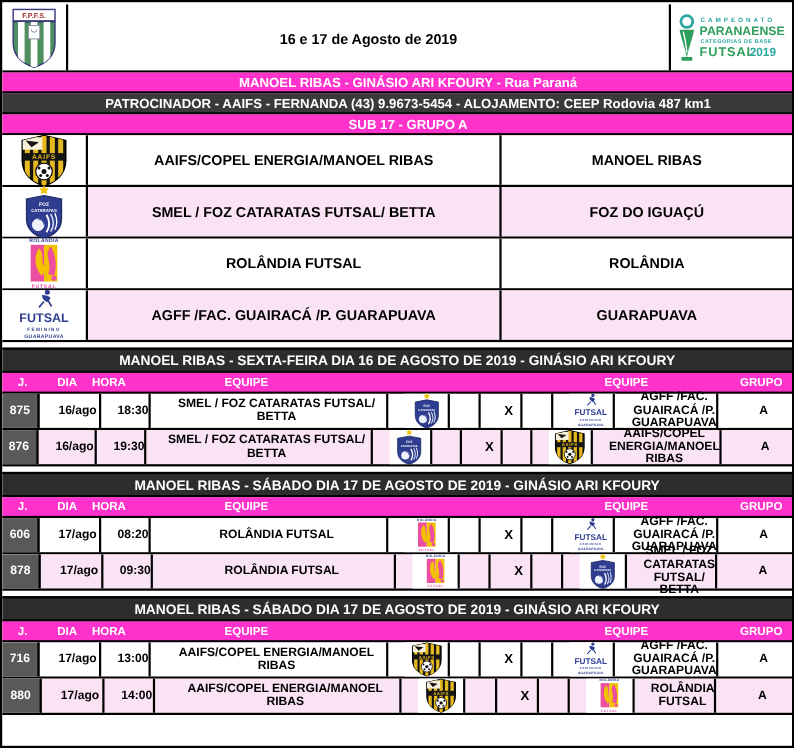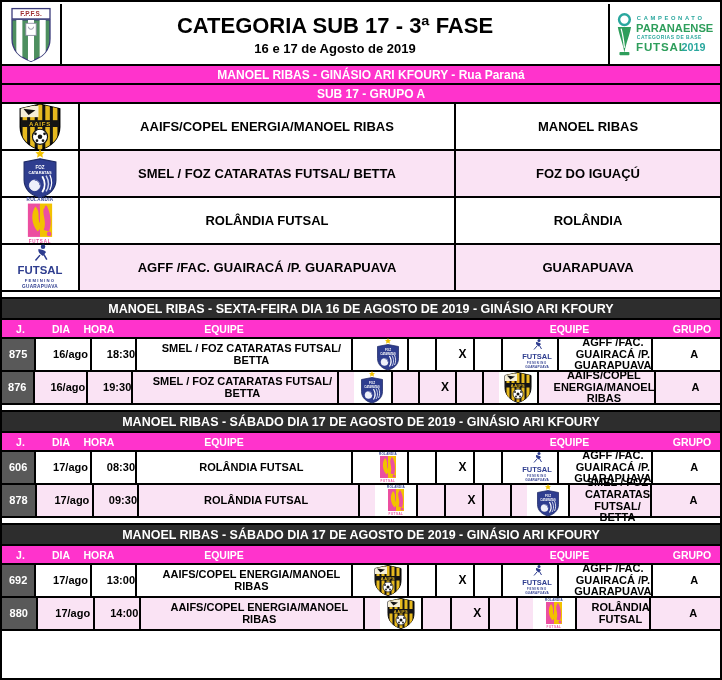--- a/index.html
+++ b/index.html
@@ -150,31 +150,31 @@
 <div class="doc">
 
 
   <div class="header">
     <div class="h-left">
       <svg class="fpfslogo" viewBox="0 0 60 66">
           <use href="#logo-fpfs"></use>
         </svg>
     </div>
     <div class="h-center">
-      <div class="h-title">CATEGORIA SUB 17 - 3ª FASE</div>
       <div class="h-dates">16 e 17 de Agosto de 2019</div>
     </div>
     <div class="h-right">
       <svg class="camplogo" viewBox="0 0 128 56">
           <use href="#logo-camp"></use>
         </svg>
     </div>
   </div>
 
   <div class="bar magenta">MANOEL RIBAS - GINÁSIO ARI KFOURY - Rua Paraná</div>
+  <div class="bar dark">PATROCINADOR - AAIFS - FERNANDA (43) 9.9673-5454 - ALOJAMENTO: CEEP Rodovia 487 km1</div>
   <div class="bar magenta">SUB 17 - GRUPO A</div>
 
   <div>
     <div class="team-row">
       <div class="t-logo">
         <svg class="tlogo" viewBox="0 0 60 66">
             <use href="#logo-aaifs" xlink:href="#logo-aaifs"></use>
           </svg>
       </div>
       <div class="t-name">AAIFS/COPEL ENERGIA/MANOEL RIBAS</div>
@@ -279,21 +279,21 @@
       <div class="hc c-sp"></div>
       <div class="hc c-x"></div>
       <div class="hc c-sp"></div>
       <div class="hc c-lg"></div>
       <div class="hc c-eq2">EQUIPE</div>
       <div class="hc c-gr">GRUPO</div>
     </div>
     <div class="match-row">
       <div class="cell c-j jcell">606</div>
       <div class="cell c-dia">17/ago</div>
-      <div class="cell c-hora">08:30</div>
+      <div class="cell c-hora">08:20</div>
       <div class="cell c-eq1">ROLÂNDIA FUTSAL</div>
       <div class="cell c-lg logo-cell">
         <svg class="mlogo" viewBox="0 0 60 66">
             <use href="#logo-rol" xlink:href="#logo-rol"></use>
           </svg>
       </div>
       <div class="cell c-sp"></div>
       <div class="cell c-x">X</div>
       <div class="cell c-sp"></div>
       <div class="cell c-lg logo-cell">
@@ -336,21 +336,21 @@
       <div class="hc c-eq1">EQUIPE</div>
       <div class="hc c-lg"></div>
       <div class="hc c-sp"></div>
       <div class="hc c-x"></div>
       <div class="hc c-sp"></div>
       <div class="hc c-lg"></div>
       <div class="hc c-eq2">EQUIPE</div>
       <div class="hc c-gr">GRUPO</div>
     </div>
     <div class="match-row">
-      <div class="cell c-j jcell">692</div>
+      <div class="cell c-j jcell">716</div>
       <div class="cell c-dia">17/ago</div>
       <div class="cell c-hora">13:00</div>
       <div class="cell c-eq1">AAIFS/COPEL ENERGIA/MANOEL RIBAS</div>
       <div class="cell c-lg logo-cell">
         <svg class="mlogo" viewBox="0 0 60 66">
             <use href="#logo-aaifs" xlink:href="#logo-aaifs"></use>
           </svg>
       </div>
       <div class="cell c-sp"></div>
       <div class="cell c-x">X</div>

